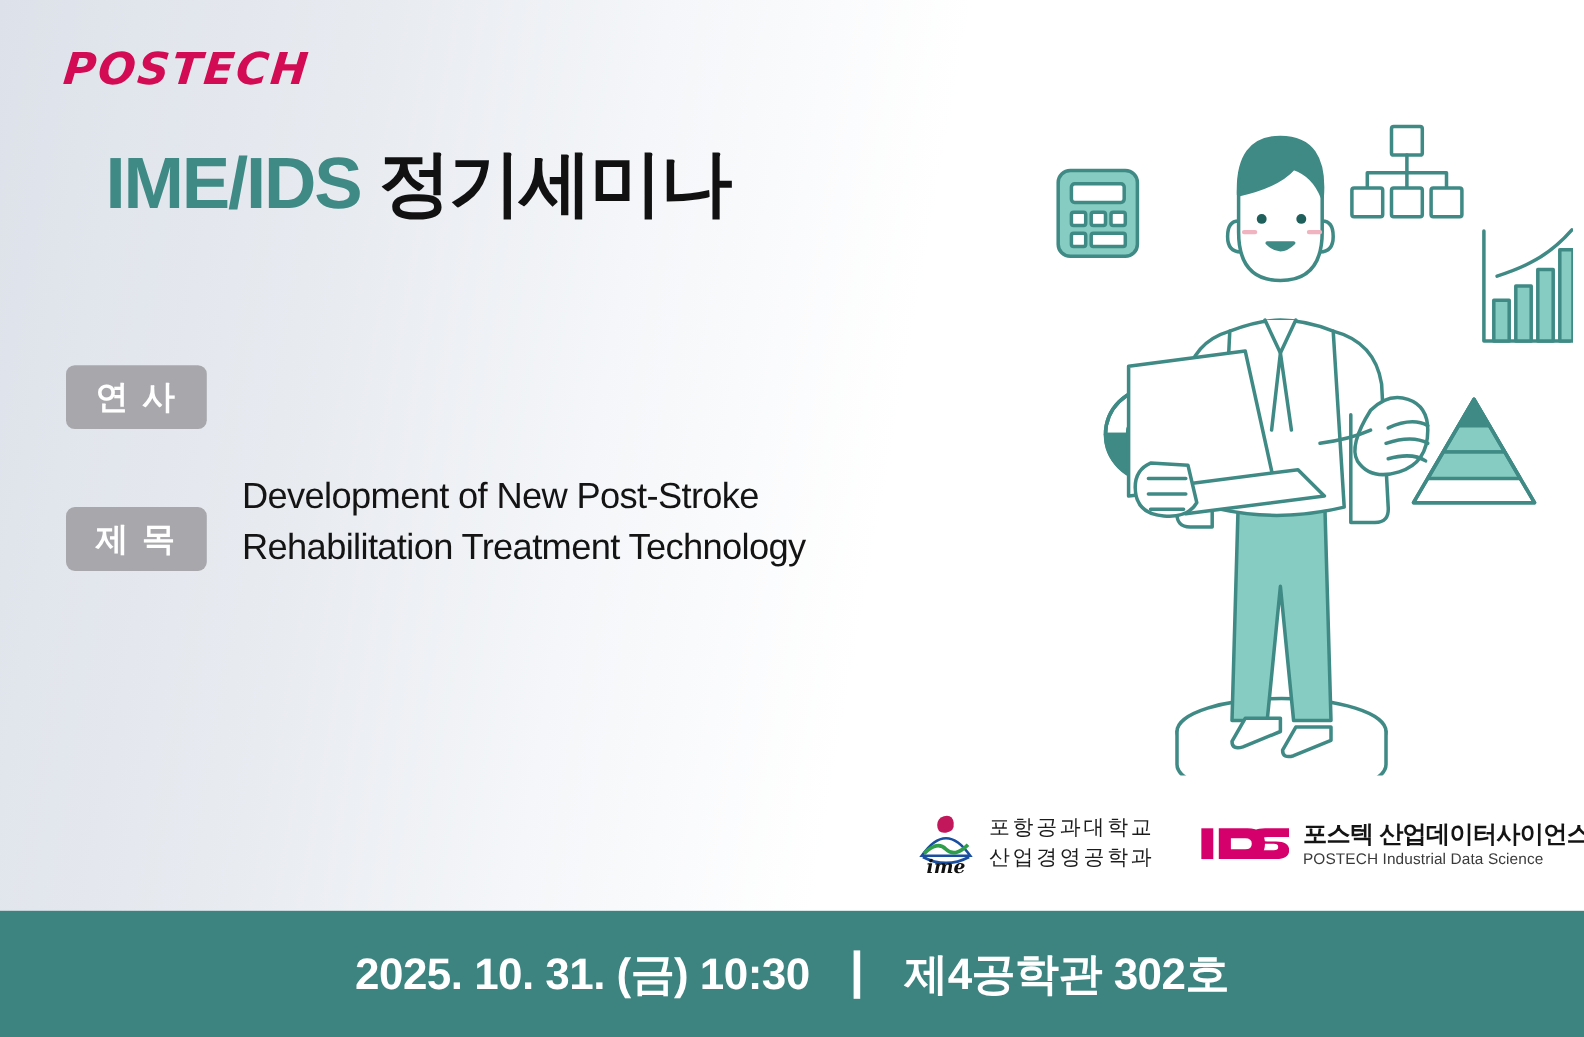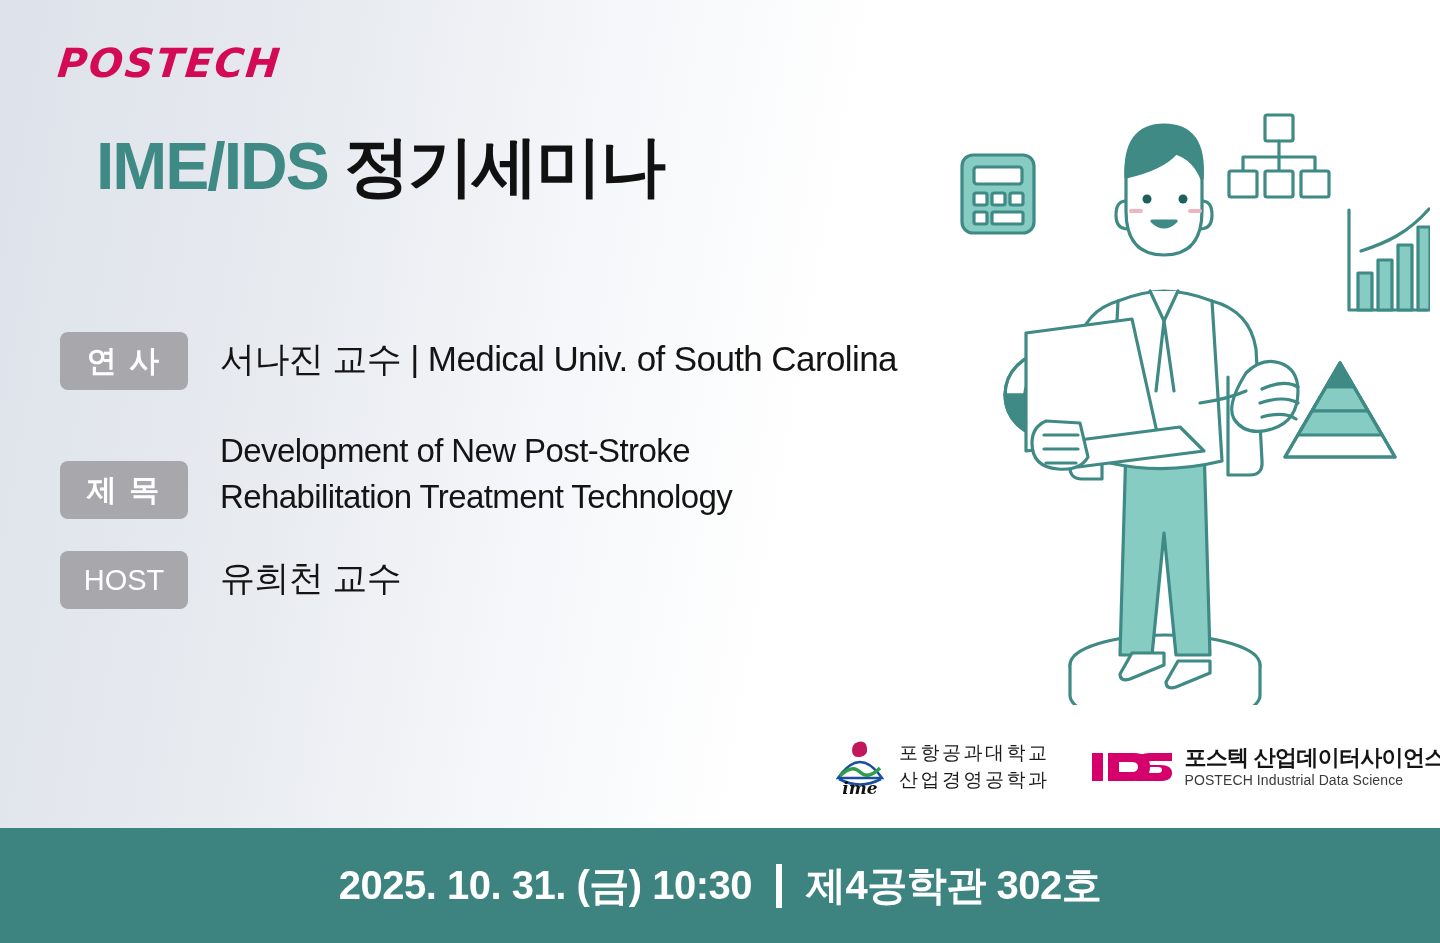--- a/index.html
+++ b/index.html
@@ -83,21 +83,21 @@
   }
   .ids-text-en {
     font-size:14px; font-weight:500; color:#3a3a3a;
     letter-spacing:0.1px; white-space:nowrap; line-height:1.3;
   }
 
   
   .footer {
     position:absolute; left:0; right:0; bottom:0; height:115px;
     background:#3d8480;
-    display:flex; align-items:center; justify-content:center; gap:24px;
+    display:flex; align-items:center; justify-content:center; gap:40px;
   }
   .footer-text {
     font-size:40px; font-weight:bold; color:#ffffff; letter-spacing:-0.5px;
   }
   .footer-sep { width:6px; height:44px; background:#ffffff; }
 </style>
 </head>
 <body>
 
 <div class="poster">
@@ -108,33 +108,28 @@
 
   <div class="main-title">
     <span class="accent">IME/IDS</span>
     <span>정기세미나</span>
   </div>
 
   <div class="info-block">
 
     <div class="info-row">
       <div class="pill">연 사</div>
-      <div class="info-text">서나진 교수  |  Medical Univ. of South Carolina</div>
     </div>
 
     <div class="info-row title-row">
       <div class="pill">제 목</div>
       <div class="info-text" style="white-space:pre-line">Development of New Post-Stroke
 Rehabilitation Treatment Technology</div>
     </div>
 
-    <div class="info-row">
-      <div class="pill host">HOST</div>
-      <div class="info-text">유희천 교수</div>
-    </div>
 
   </div>
 
   <div class="illustration">
     <svg viewBox="0 0 490 600" fill="none" xmlns="http://www.w3.org/2000/svg">
       <g stroke="#3f8a85" stroke-width="3.2" stroke-linecap="round" stroke-linejoin="round">
 
         <g>
           <rect x="22" y="50" width="72" height="78" rx="11" fill="#86ccc2"></rect>
           <rect x="34" y="62" width="48" height="17" rx="3" fill="#ffffff"></rect>

